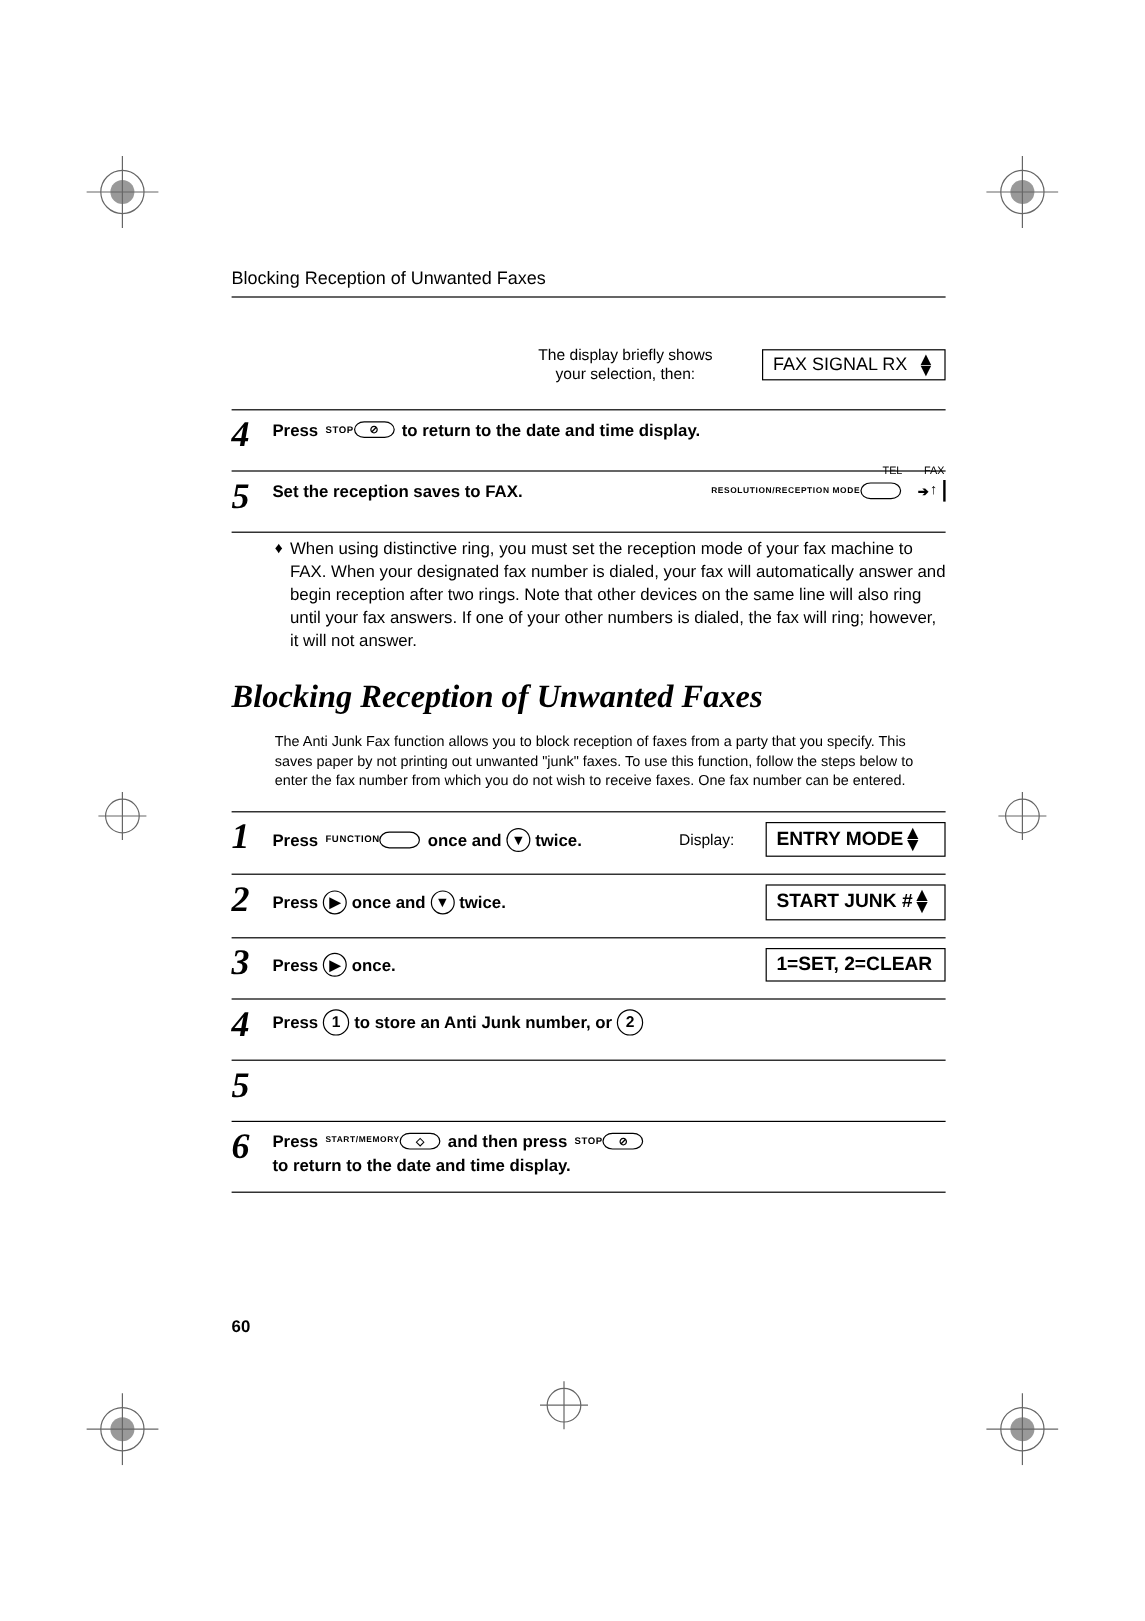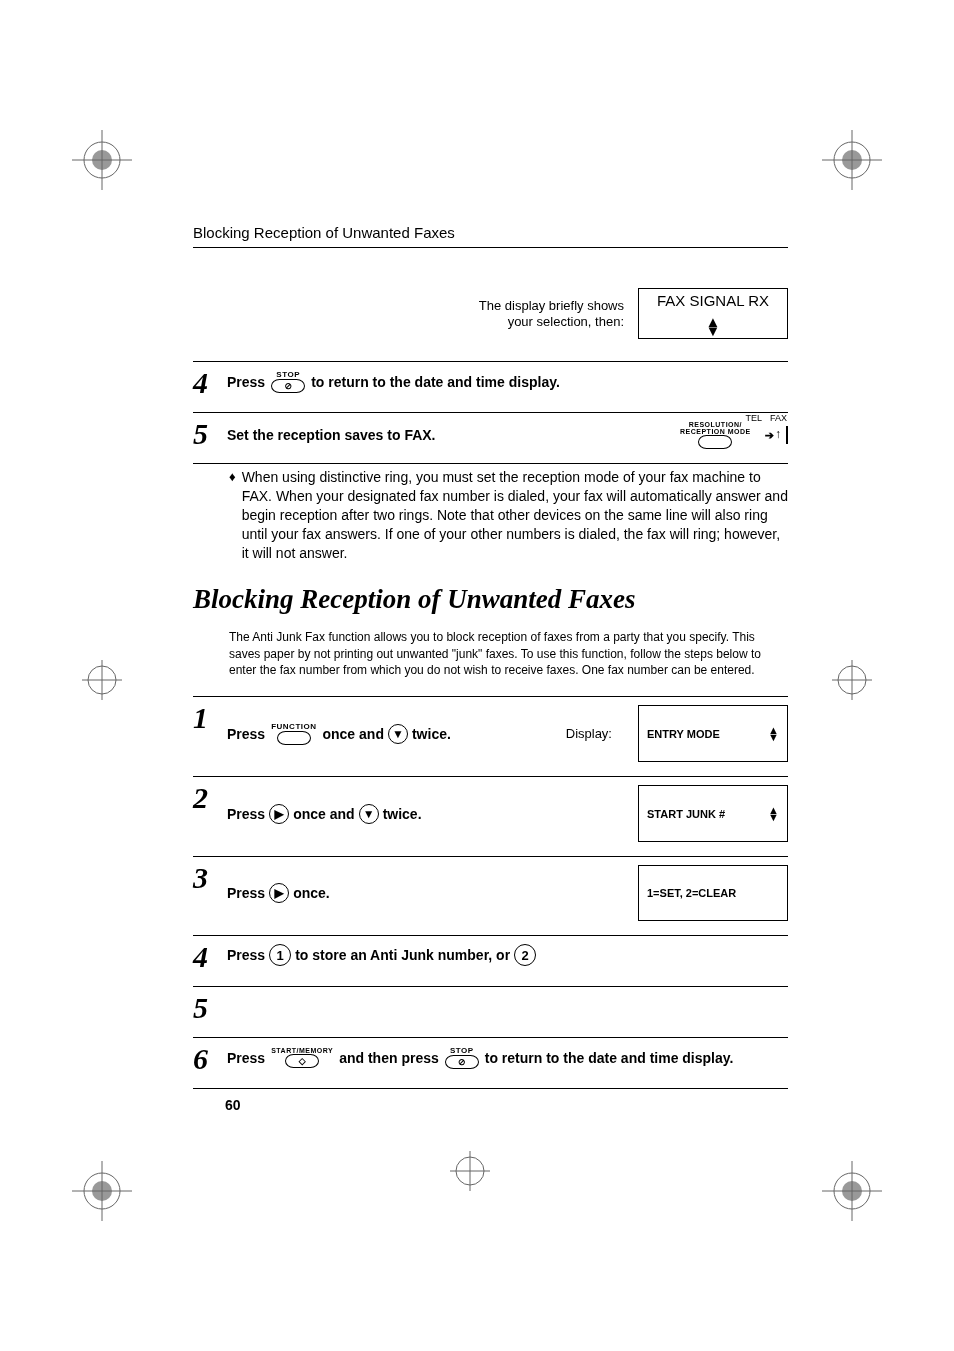--- a/index.html
+++ b/index.html
@@ -3,42 +3,42 @@
 <meta charset="utf-8">
 <style>
   * { box-sizing: border-box; margin: 0; padding: 0; }
   body { width: 954px; height: 1351px; background: #fff; position: relative; font-family: Arial, Helvetica, sans-serif; color: #000; }
   .crop-mark { position: absolute; }
   .crop-mark svg { display: block; }
   .content { position: absolute; left: 193px; top: 224px; width: 595px; }
   .header-title { font-size: 15px; margin-bottom: 6px; }
   .header-rule { border: none; border-top: 1px solid #000; margin-bottom: 40px; }
   .display-row { display: flex; align-items: center; justify-content: flex-end; gap: 14px; margin-bottom: 22px; }
-  .display-label { font-size: 13px; line-height: 1.2; text-align: right; width: 200px; }
-  .display-box { border: 1.5px solid #000; padding: 3px 8px; font-size: 15px; display: flex; align-items: center; gap: 8px; min-width: 150px; flex-direction: column; }
+  .display-label { font-size: 13px; line-height: 1.2; text-align: center; width: 200px; }
+  .display-box { border: 1.5px solid #000; padding: 3px 8px; font-size: 15px; display: flex; align-items: center; gap: 8px; min-width: 150px; }
   .arrows { display: inline-flex; flex-direction: column; line-height: 0.6; }
   .step { display: flex; align-items: flex-start; gap: 10px; margin-bottom: 14px; padding-top: 8px; border-top: 1px solid #000; }
   .step-num { font-size: 30px; font-style: italic; font-weight: bold; font-family: "Times New Roman", serif; line-height: 1; margin-top: -2px; width: 24px; }
   .step-body { flex: 1; font-size: 14px; font-weight: bold; display: flex; flex-wrap: wrap; align-items: center; gap: 4px; }
-  .button-cap { display: inline-flex; flex-direction: column; align-items: center; font-size: 8px; font-weight: bold; margin: 0 2px; }
+  .button-cap { display: inline-flex; flex-direction: row; align-items: center; font-size: 8px; font-weight: bold; margin: 0 2px; }
   .button-cap .cap-label { letter-spacing: 0.5px; }
   .oval { border: 1.3px solid #000; border-radius: 50% / 100%; width: 34px; height: 14px; display: flex; align-items: center; justify-content: center; }
   .circle { border: 1.3px solid #000; border-radius: 50%; width: 22px; height: 22px; display: inline-flex; align-items: center; justify-content: center; font-size: 13px; font-weight: bold; }
   .arrow-key { border: 1.3px solid #000; border-radius: 50%; width: 20px; height: 20px; display: inline-flex; align-items: center; justify-content: center; font-size: 12px; }
   .bullet-para { font-size: 14px; font-weight: normal; margin: 4px 0 22px 36px; line-height: 1.35; display: flex; gap: 6px; }
   .bullet-mark { font-size: 13px; }
   .section-title { font-size: 27px; font-style: italic; font-weight: bold; font-family: "Times New Roman", serif; margin: 8px 0 14px 0; }
   .intro { font-size: 12px; line-height: 1.35; margin: 0 0 18px 36px; }
   .step-row { display: flex; align-items: center; justify-content: space-between; width: 100%; }
-  .right-box { border: 1.5px solid #000; padding: 21px 8px; font-size: 11px; min-width: 150px; display: flex; align-items: center; justify-content: space-between; }
+  .right-box { border: 1.5px solid #000; padding: 4px 8px; font-size: 16px; min-width: 150px; display: flex; align-items: center; }
   .display-word { font-size: 13px; font-weight: normal; margin-right: 20px; }
   .mode-box { border: 1.5px solid #000; width: 150px; height: 32px; position: relative; }
-  .mode-box .tel-fax { position: absolute; top: -14px; right: 0; font-size: 9px; font-weight: normal; display: flex; gap: 8px; margin-left: 21px; }
+  .mode-box .tel-fax { position: absolute; top: -14px; right: 0; font-size: 9px; font-weight: normal; display: flex; gap: 18px; margin-left: 21px; }
   .mode-box .arrow-up { position: absolute; bottom: 2px; right: 6px; font-size: 12px; }
-  .page-num { position: absolute; left: 193px; bottom: 238px; font-size: 14px; font-weight: bold; margin-left: 32px; }
+  .page-num { position: absolute; left: 193px; bottom: 238px; font-size: 14px; font-weight: bold; }
   .reg-ptr { display: inline-block; font-size: 11px; margin: 0 4px; }
   .sep { border: none; border-top: 1px solid #000; margin: 10px 0 0 0; }
   .sep-bottom { border: none; border-top: 1px solid #000; margin-top: 14px; }
 </style>
 </head>
 <body>
 
 <div class="crop-mark" style="left:72px; top:130px;">
   <svg width="80" height="80">
       <circle cx="30" cy="30" r="18" fill="none" stroke="#666" stroke-width="1"></circle>

